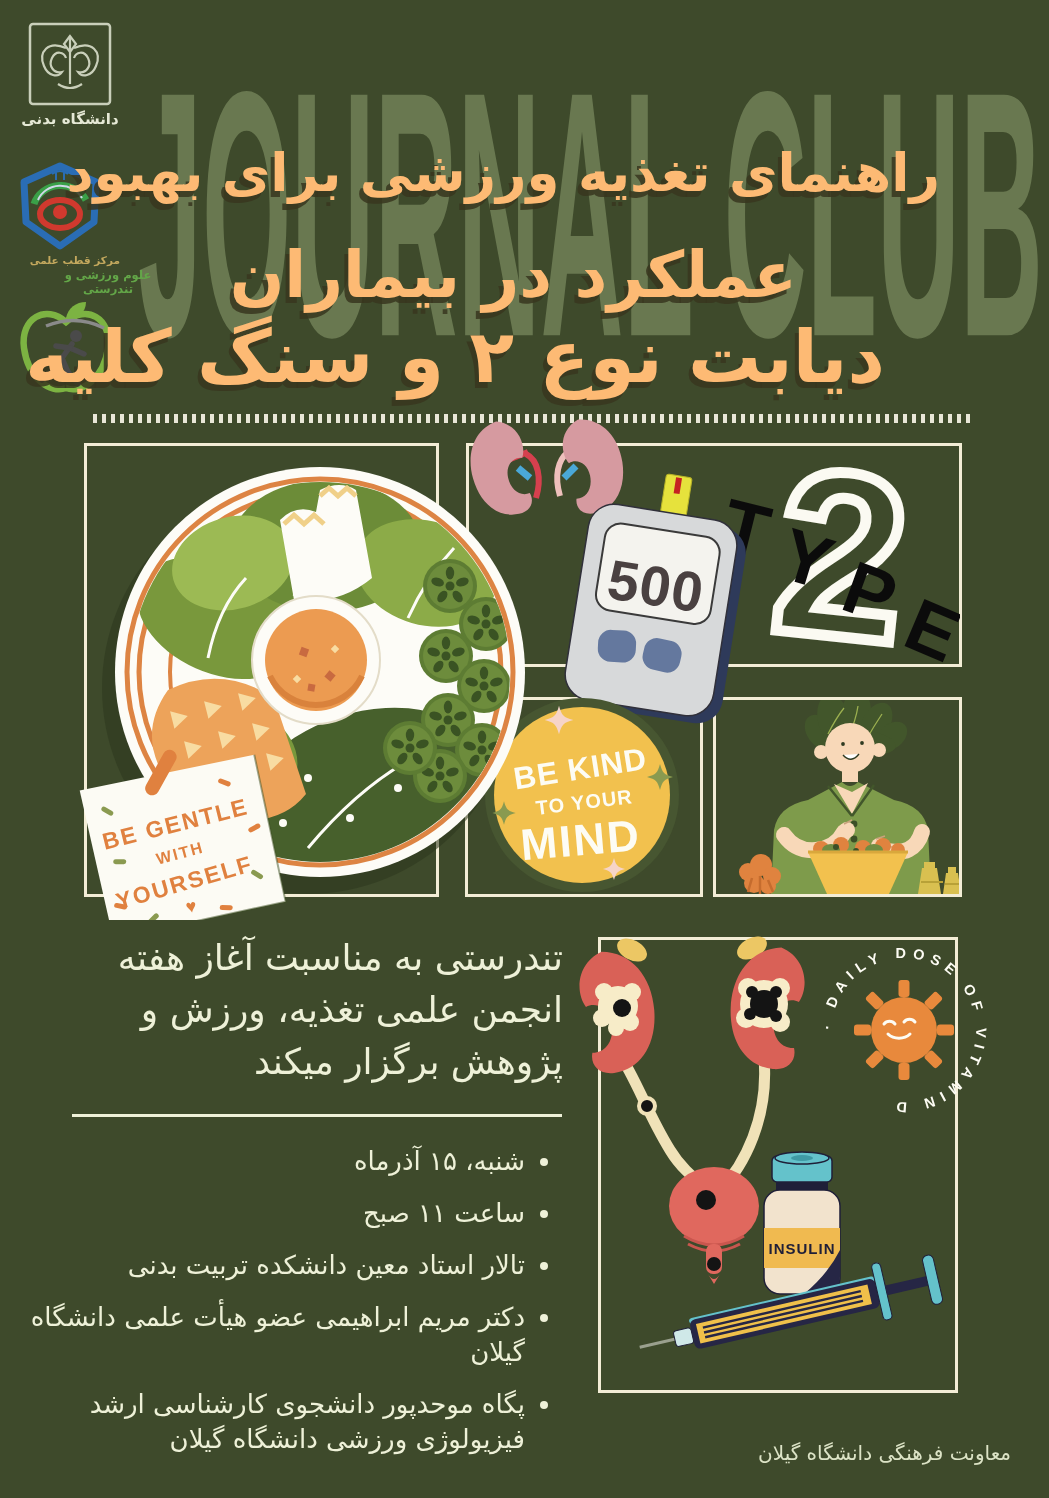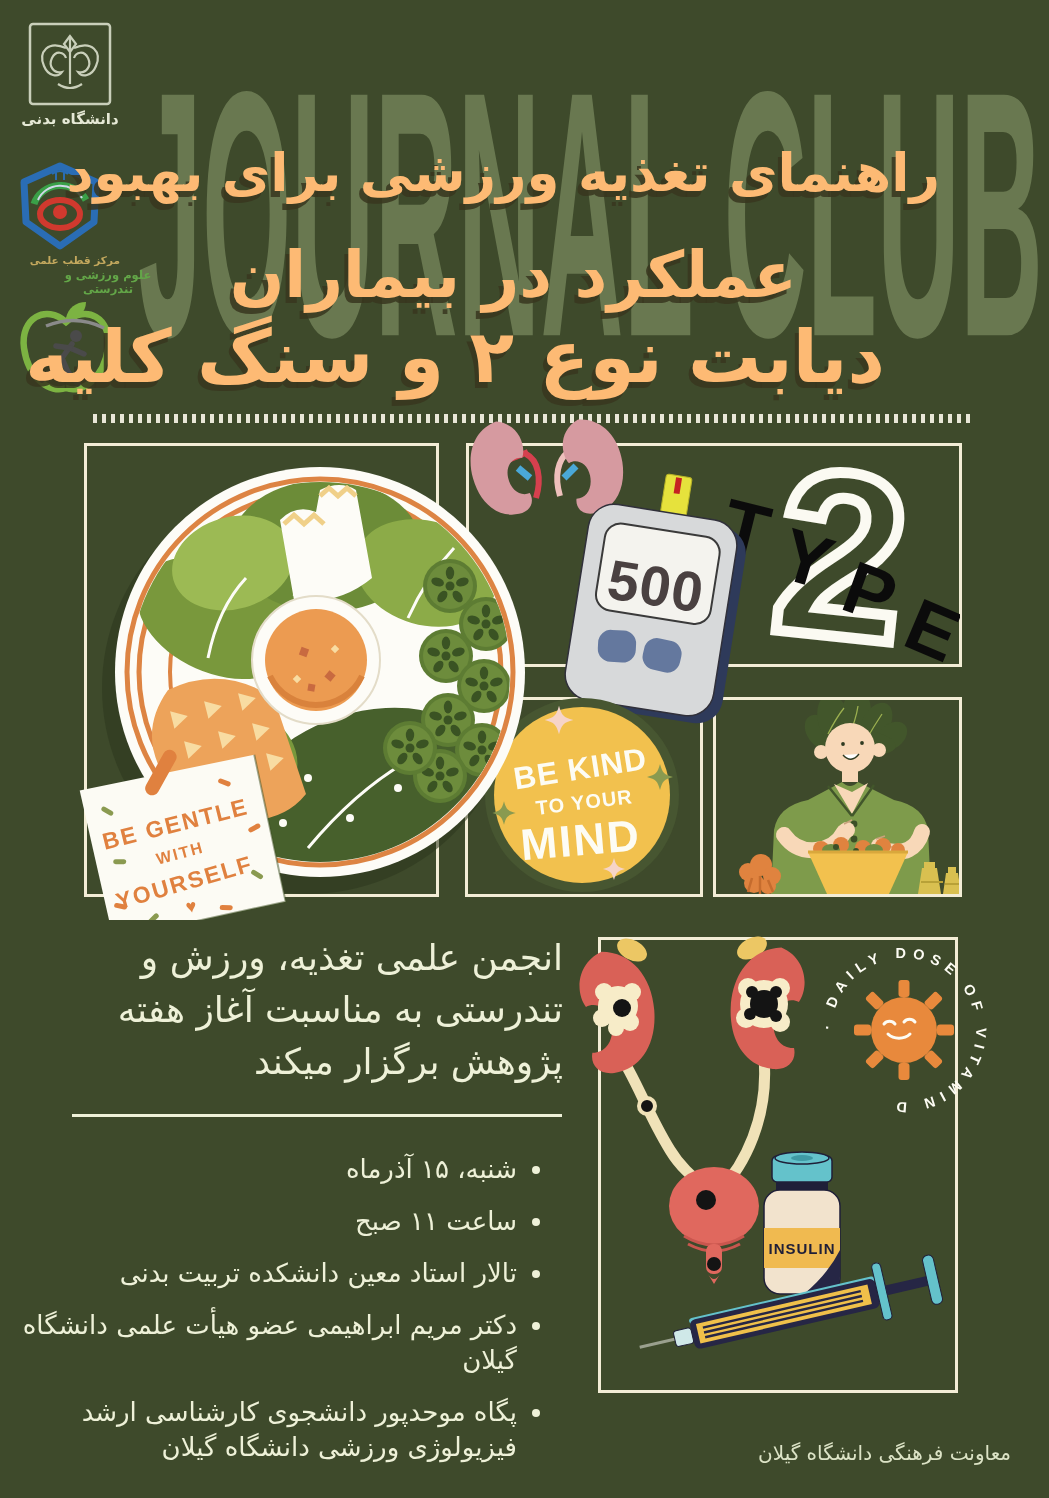--- a/index.html
+++ b/index.html
@@ -32,21 +32,21 @@
   .f-rtop  {left:466px;top:443px;width:490px;height:218px;}
   .f-badge {left:465px;top:697px;width:232px;height:194px;}
   .f-person{left:713px;top:697px;width:243px;height:194px;}
   .f-bottom{left:598px;top:937px;width:354px;height:450px;}
 
   
   .org-text{right:486px;top:932px;width:520px;direction:rtl;text-align:right;
             color:#eef1d8;font-size:36px;line-height:52px;}
   .rule{left:72px;top:1114px;width:490px;height:3px;background:#eef1d8;}
   .details{right:486px;top:1136px;width:510px;direction:rtl;text-align:right;color:#eef1d8;
-           font-size:26px;line-height:35px;margin:16px;padding:0 30px 0 0;list-style:disc;}
+           font-size:26px;line-height:35px;margin:8px;padding:0 30px 0 0;list-style:disc;}
   .details li{margin-bottom:17px;}
   .details li::marker{color:#eef1d8;}
   .footer{right:38px;top:1441px;direction:rtl;color:#dce3c6;font-size:20px;}
   svg text{font-family:"Liberation Sans","DejaVu Sans",sans-serif;}
 </style>
 </head>
 <body>
 
 <div class="poster">
 
@@ -403,22 +403,22 @@
         <rect x="168" y="138" width="13" height="5" rx="2.5" fill="#8a9a50" transform="rotate(40 174 140)"></rect>
         <rect x="132" y="166" width="13" height="5" rx="2.5" fill="#e0813f" transform="rotate(10 138 168)"></rect>
         <rect x="58" y="166" width="13" height="5" rx="2.5" fill="#8a9a50" transform="rotate(-35 64 168)"></rect>
         <rect x="28" y="148" width="13" height="5" rx="2.5" fill="#e0813f" transform="rotate(20 34 150)"></rect>
         <rect x="34" y="104" width="13" height="5" rx="2.5" fill="#8a9a50" transform="rotate(10 40 106)"></rect>
       </g>
     </g>
   </svg>
 
   <div class="abs org-text">
+    <div>تندرستی به مناسبت آغاز هفته</div>
     <div>انجمن علمی تغذیه، ورزش و</div>
-    <div>تندرستی به مناسبت آغاز هفته</div>
     <div>پژوهش برگزار میکند</div>
   </div>
 
   <div class="abs rule"></div>
 
   <ul class="abs details">
     <li>شنبه، ۱۵ آذرماه</li>
     <li>ساعت ۱۱ صبح</li>
     <li>تالار استاد معین دانشکده تربیت بدنی</li>
     <li>دکتر مریم ابراهیمی عضو هیأت علمی دانشگاه گیلان</li>

